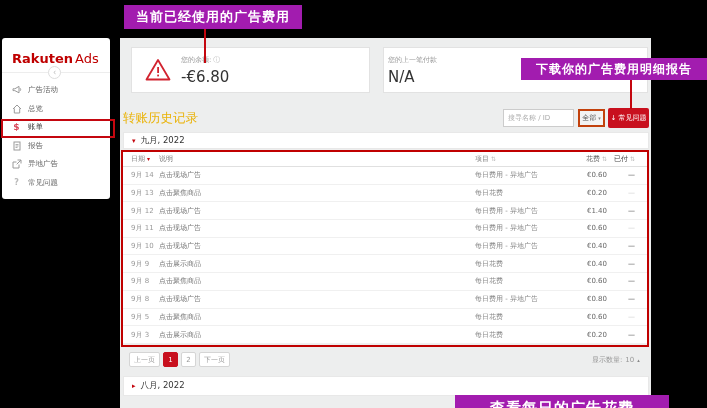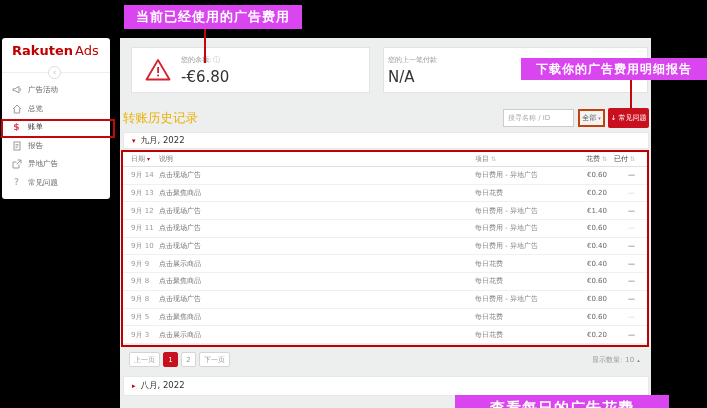--- a/index.html
+++ b/index.html
@@ -1,32 +1,32 @@
 <!DOCTYPE html>
 <html><head>
 <meta charset="utf-8">
 <style>
   * { box-sizing: border-box; margin:0; padding:0; }
   html,body { width:707px; height:408px; }
   body { background:#000; position:relative; font-family:"DejaVu Sans","Liberation Sans",sans-serif; overflow:hidden; }
 
   
-  .annot { position:absolute; background:#d946ef; color:#fff; font-weight:bold;
+  .annot { position:absolute; background:#a21caf; color:#fff; font-weight:bold;
            display:flex; align-items:center; justify-content:center; z-index:40; letter-spacing:1px; }
   #annot-top    { left:124px; top:5px;  width:178px; height:24px; font-size:13px; }
   #annot-dl     { left:521px; top:58px; width:186px; height:22px; font-size:12px; }
   #annot-bottom { left:455px; top:395px; width:214px; height:26px; font-size:15px; }
   .annot-line { position:absolute; width:2px; background:#c4070f; z-index:39; }
   #annot-top-line { left:204px; top:29px; height:34px; }
   #annot-dl-line  { left:630px; top:80px; height:29px; }
 
   
   .sidebar { position:absolute; left:2px; top:38px; width:108px; height:161px;
              background:#fff; border-radius:3px; z-index:5; }
-  .logo { position:absolute; left:10px; top:5px; font-size:13px; color:#bf0000; font-weight:bold; }
+  .logo { position:absolute; left:10px; top:13px; font-size:13px; color:#bf0000; font-weight:bold; }
   .logo .suffix { font-weight:normal; margin-left:2px; }
   .sb-divider { position:absolute; top:34px; left:0; right:0; border-top:1px solid #ededed; }
   .collapse-btn { position:absolute; top:28px; left:46px; width:13px; height:13px; background:#fff;
                   border:1px solid #ddd; border-radius:50%; color:#bbb; font-size:8px;
                   line-height:11px; text-align:center; z-index:6; }
   .sb-items { position:absolute; top:43px; left:0; right:0; }
   .sb-item { height:18.5px; display:flex; align-items:center; padding-left:9px; gap:6px;
              font-size:7.5px; color:#666; cursor:pointer; }
   .sb-item .ic { width:11px; height:11px; display:flex; align-items:center; justify-content:center;
                  color:#9a9a9a; font-size:9px; }

